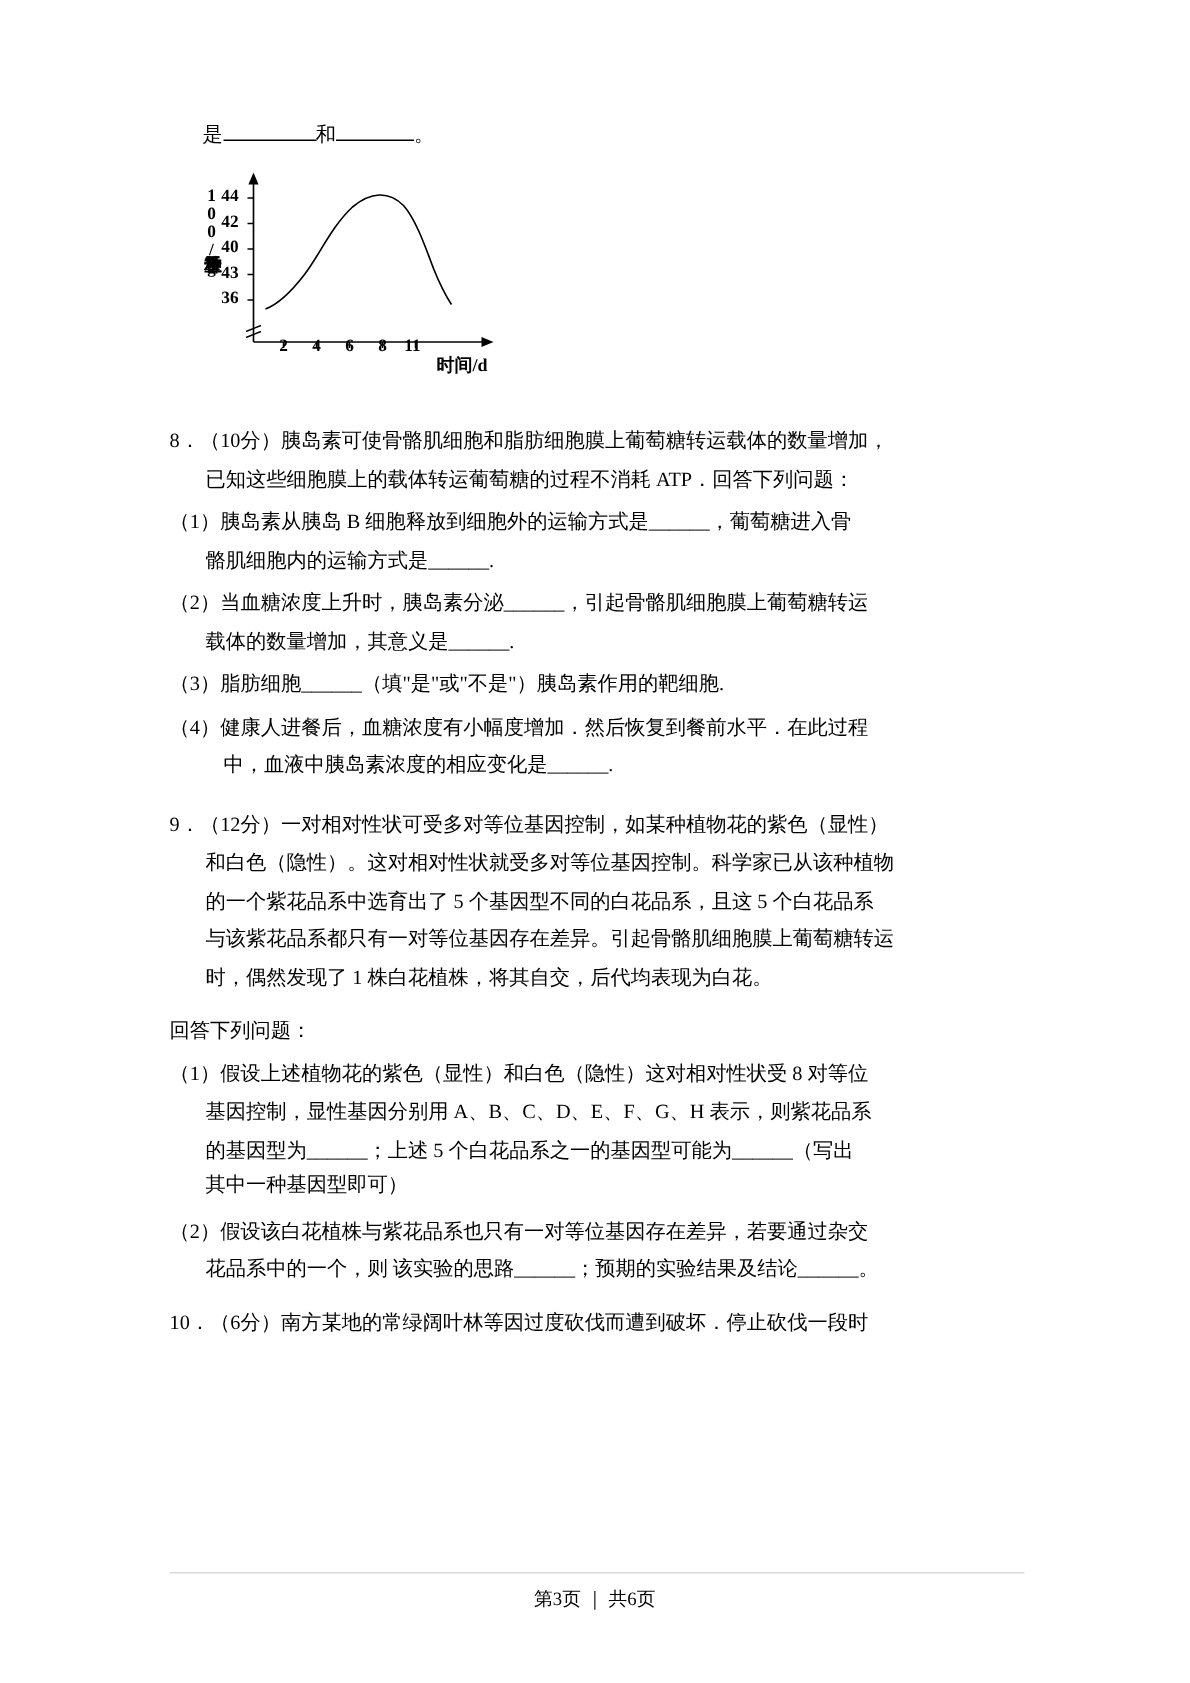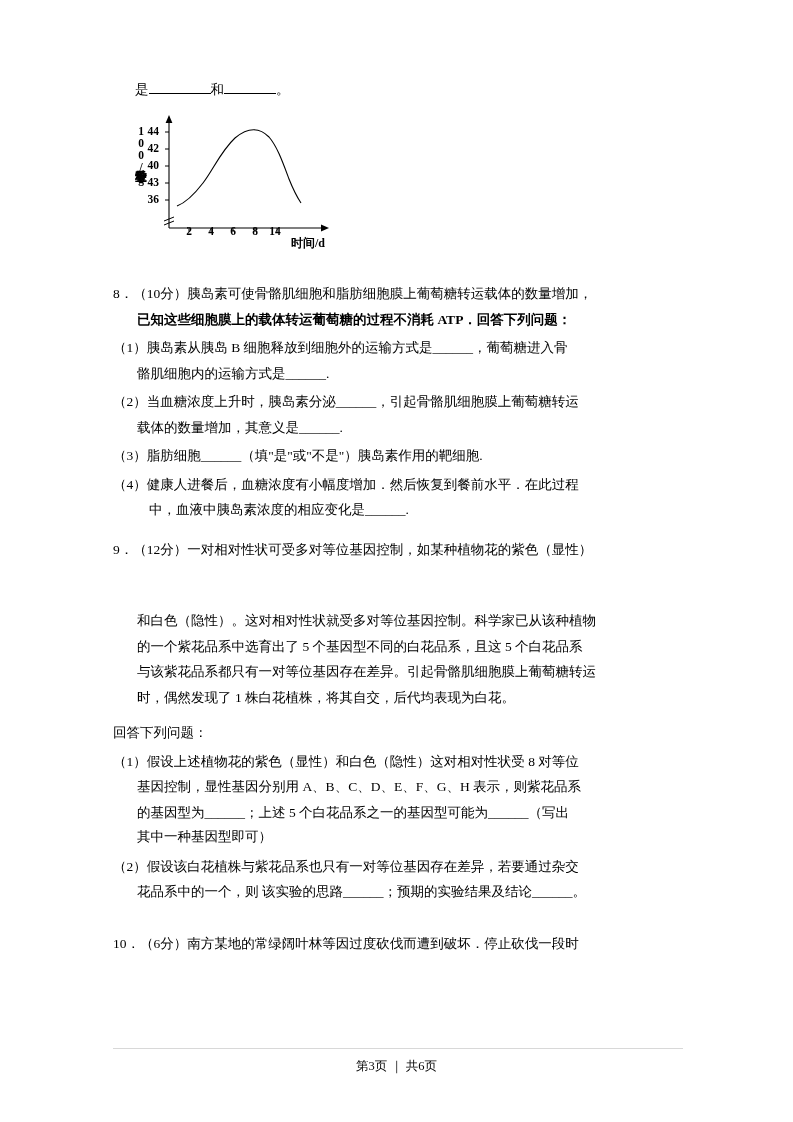--- a/index.html
+++ b/index.html
@@ -171,26 +171,26 @@
       <div class="ytick" style="left:14px; top:18px;">44</div>
       <div class="ytick" style="left:14px; top:35px;">42</div>
       <div class="ytick" style="left:14px; top:52px;">40</div>
       <div class="ytick" style="left:14px; top:69px;">43</div>
       <div class="ytick" style="left:14px; top:86px;">36</div>
 
       <div class="xtick" style="left:59px;">2</div>
       <div class="xtick" style="left:81px;">4</div>
       <div class="xtick" style="left:103px;">6</div>
       <div class="xtick" style="left:125px;">8</div>
-      <div class="xtick" style="left:145px;">14</div>
+      <div class="xtick" style="left:145px;">11</div>
     </div>
 
     <div class="q-block">
       <div class="q-head">8．（10分）胰岛素可使骨骼肌细胞和脂肪细胞膜上葡萄糖转运载体的数量增加，</div>
-      <div class="q-head" style="margin-left:24px;font-weight:bold;">已知这些细胞膜上的载体转运葡萄糖的过程不消耗 ATP．回答下列问题：</div>
+      <div class="q-head" style="margin-left:24px;">已知这些细胞膜上的载体转运葡萄糖的过程不消耗 ATP．回答下列问题：</div>
 
       <div class="q-body" style="margin-top:3px;">
         <div>（1）胰岛素从胰岛 B 细胞释放到细胞外的运输方式是______，葡萄糖进入骨</div>
         <div style="margin-left:24px;">骼肌细胞内的运输方式是______.</div>
       </div>
 
       <div class="q-body" style="margin-top:3px;">
         <div>（2）当血糖浓度上升时，胰岛素分泌______，引起骨骼肌细胞膜上葡萄糖转运</div>
         <div style="margin-left:24px;">载体的数量增加，其意义是______.</div>
       </div>
@@ -200,41 +200,41 @@
       </div>
 
       <div class="q-body" style="margin-top:3px;">
         <div>（4）健康人进餐后，血糖浓度有小幅度增加．然后恢复到餐前水平．在此过程</div>
         <div style="margin-left:36px;">中，血液中胰岛素浓度的相应变化是______.</div>
       </div>
     </div>
 
     <div class="q-block" style="margin-top:14px;">
       <div class="q-head">9．（12分）一对相对性状可受多对等位基因控制，如某种植物花的紫色（显性）</div>
-      <div class="q-head" style="margin-left:24px;margin-top:46px;">和白色（隐性）。这对相对性状就受多对等位基因控制。科学家已从该种植物</div>
+      <div class="q-head" style="margin-left:24px;">和白色（隐性）。这对相对性状就受多对等位基因控制。科学家已从该种植物</div>
       <div class="q-head" style="margin-left:24px;">的一个紫花品系中选育出了 5 个基因型不同的白花品系，且这 5 个白花品系</div>
       <div class="q-head" style="margin-left:24px;">与该紫花品系都只有一对等位基因存在差异。引起骨骼肌细胞膜上葡萄糖转运</div>
       <div class="q-head" style="margin-left:24px;">时，偶然发现了 1 株白花植株，将其自交，后代均表现为白花。</div>
 
       <div class="plain-line" style="margin-top:10px;font-family:Liberation Serif, serif;">回答下列问题：</div>
 
       <div class="q-body" style="margin-top:3px;">
         <div>（1）假设上述植物花的紫色（显性）和白色（隐性）这对相对性状受 8 对等位</div>
         <div style="margin-left:24px;">基因控制，显性基因分别用 A、B、C、D、E、F、G、H 表示，则紫花品系</div>
         <div style="margin-left:24px;">的基因型为______；上述 5 个白花品系之一的基因型可能为______（写出</div>
         <div style="margin-left:24px;font-family:Liberation Mono, monospace;">其中一种基因型即可）</div>
       </div>
 
       <div class="q-body" style="margin-top:3px;">
         <div>（2）假设该白花植株与紫花品系也只有一对等位基因存在差异，若要通过杂交</div>
         <div style="margin-left:24px;">花品系中的一个，则 该实验的思路______；预期的实验结果及结论______。</div>
       </div>
     </div>
 
-    <div class="q-block" style="margin-top:26px;">
+    <div class="q-block" style="margin-top:10px;">
       <div class="q-head">10．（6分）南方某地的常绿阔叶林等因过度砍伐而遭到破坏．停止砍伐一段时</div>
     </div>
 
   </div>
 
   <div class="footer-rule"></div>
   <div class="footer">第3页 ｜ 共6页</div>
 
 </div>
 

